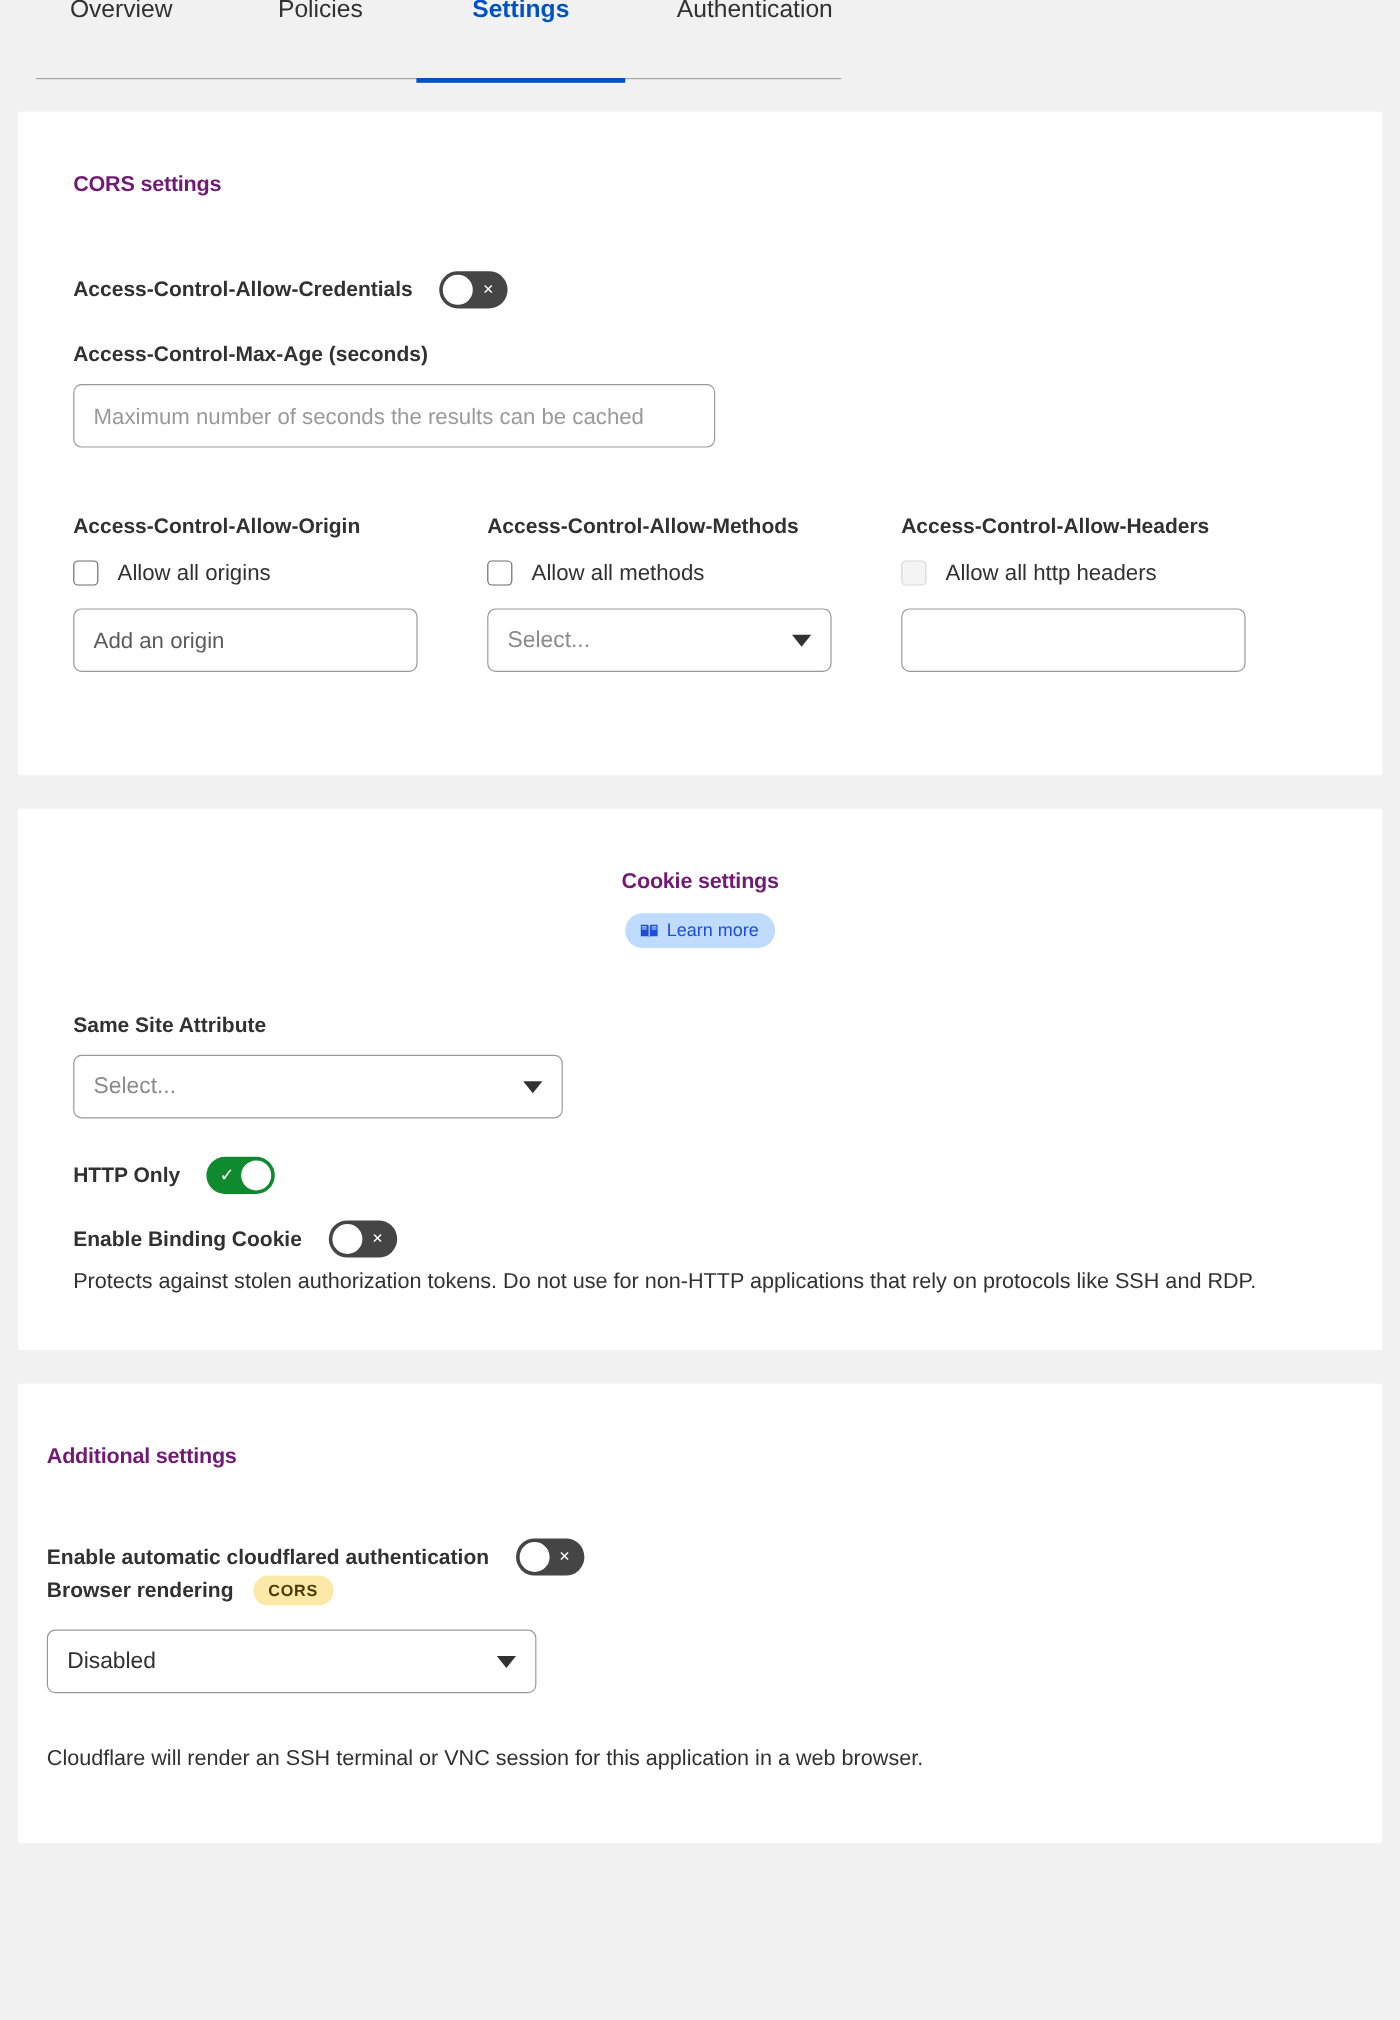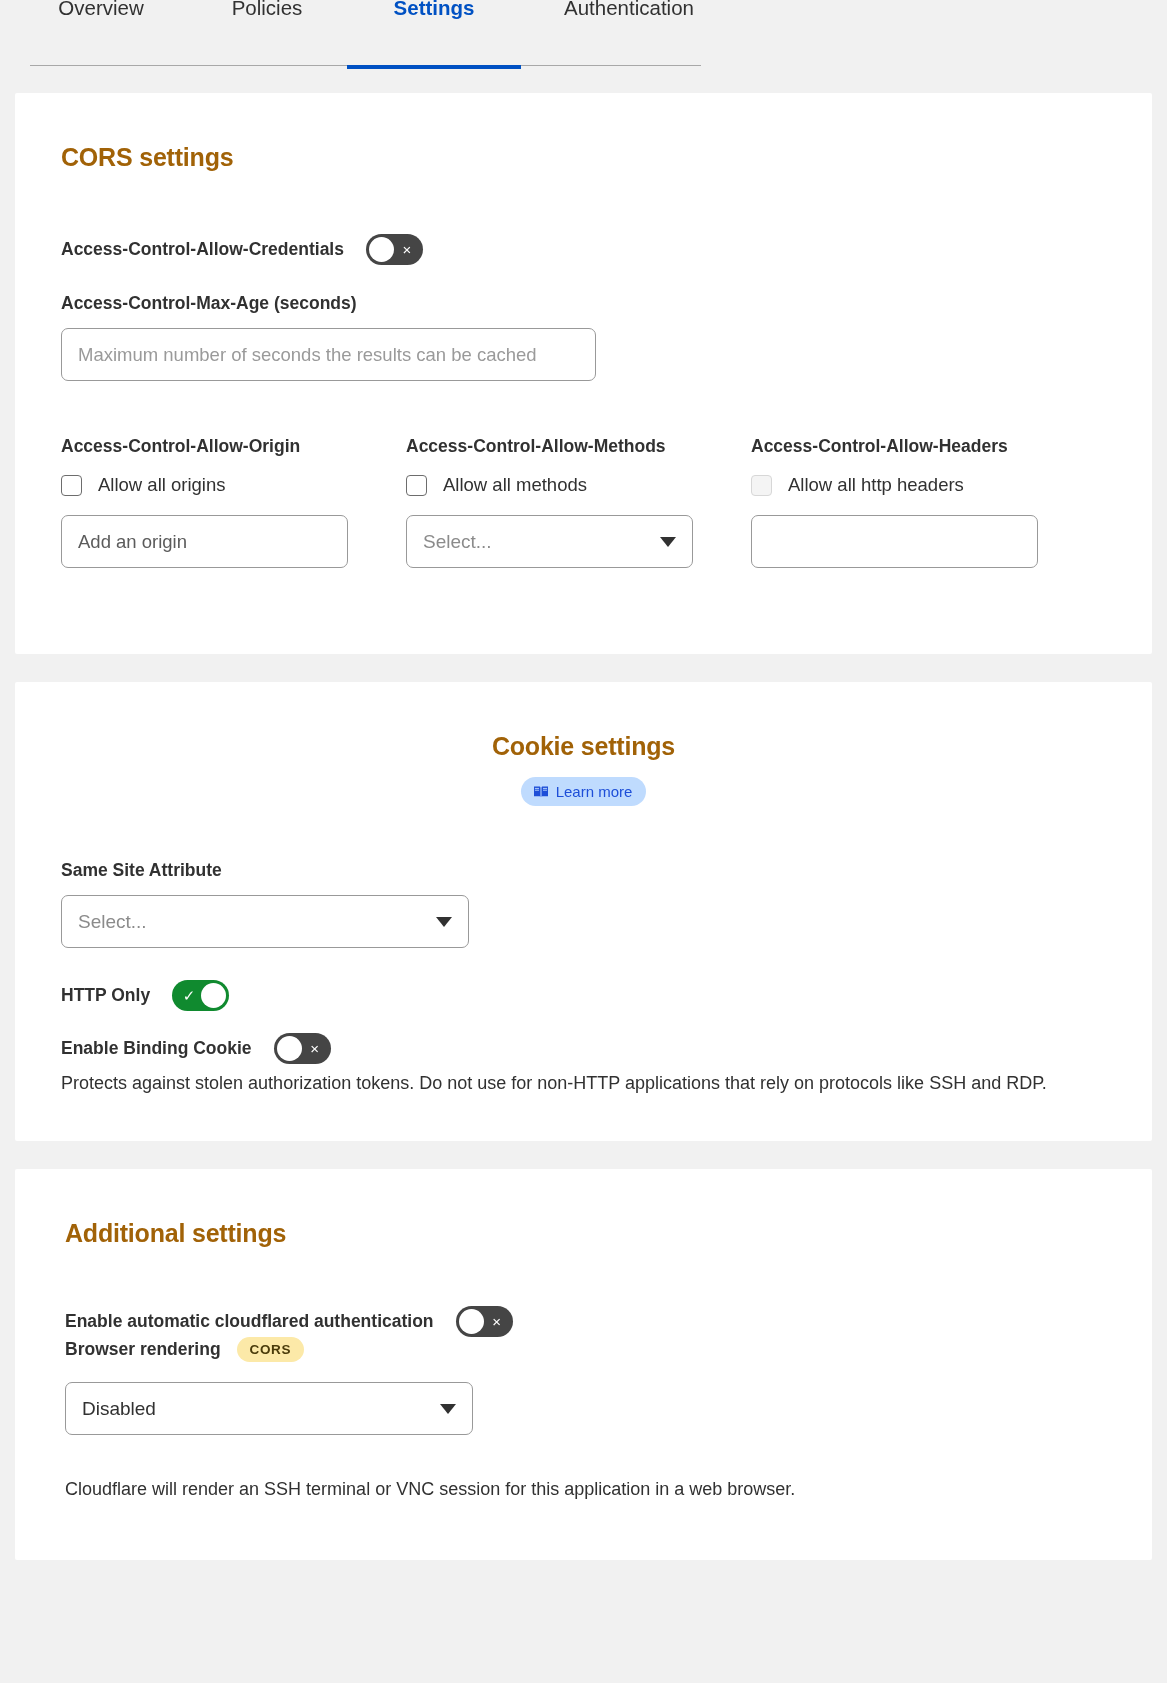--- a/index.html
+++ b/index.html
@@ -65,26 +65,26 @@
 
   
   .card {
     background: #ffffff;
     margin: 0 15px 28px 15px;
     border-radius: 2px;
     position: relative;
   }
   .card-cors { padding: 50px 46px 86px 46px; }
   .card-cookie { padding: 50px 46px 46px 46px; }
-  .card-additional { padding: 50px 46px 60px 50px; }
+  .card-additional { padding: 50px 46px 60px 24px; }
 
   h2.section-title {
-    font-size: 25px;
+    font-size: 18px;
     font-weight: bold;
-    color: #a16207;
+    color: #701a75;
     margin: 0;
     letter-spacing: -0.2px;
   }
   .title-row {
     display: flex;
     align-items: center;
     gap: 16px;
     flex-direction: column;
   }
 

